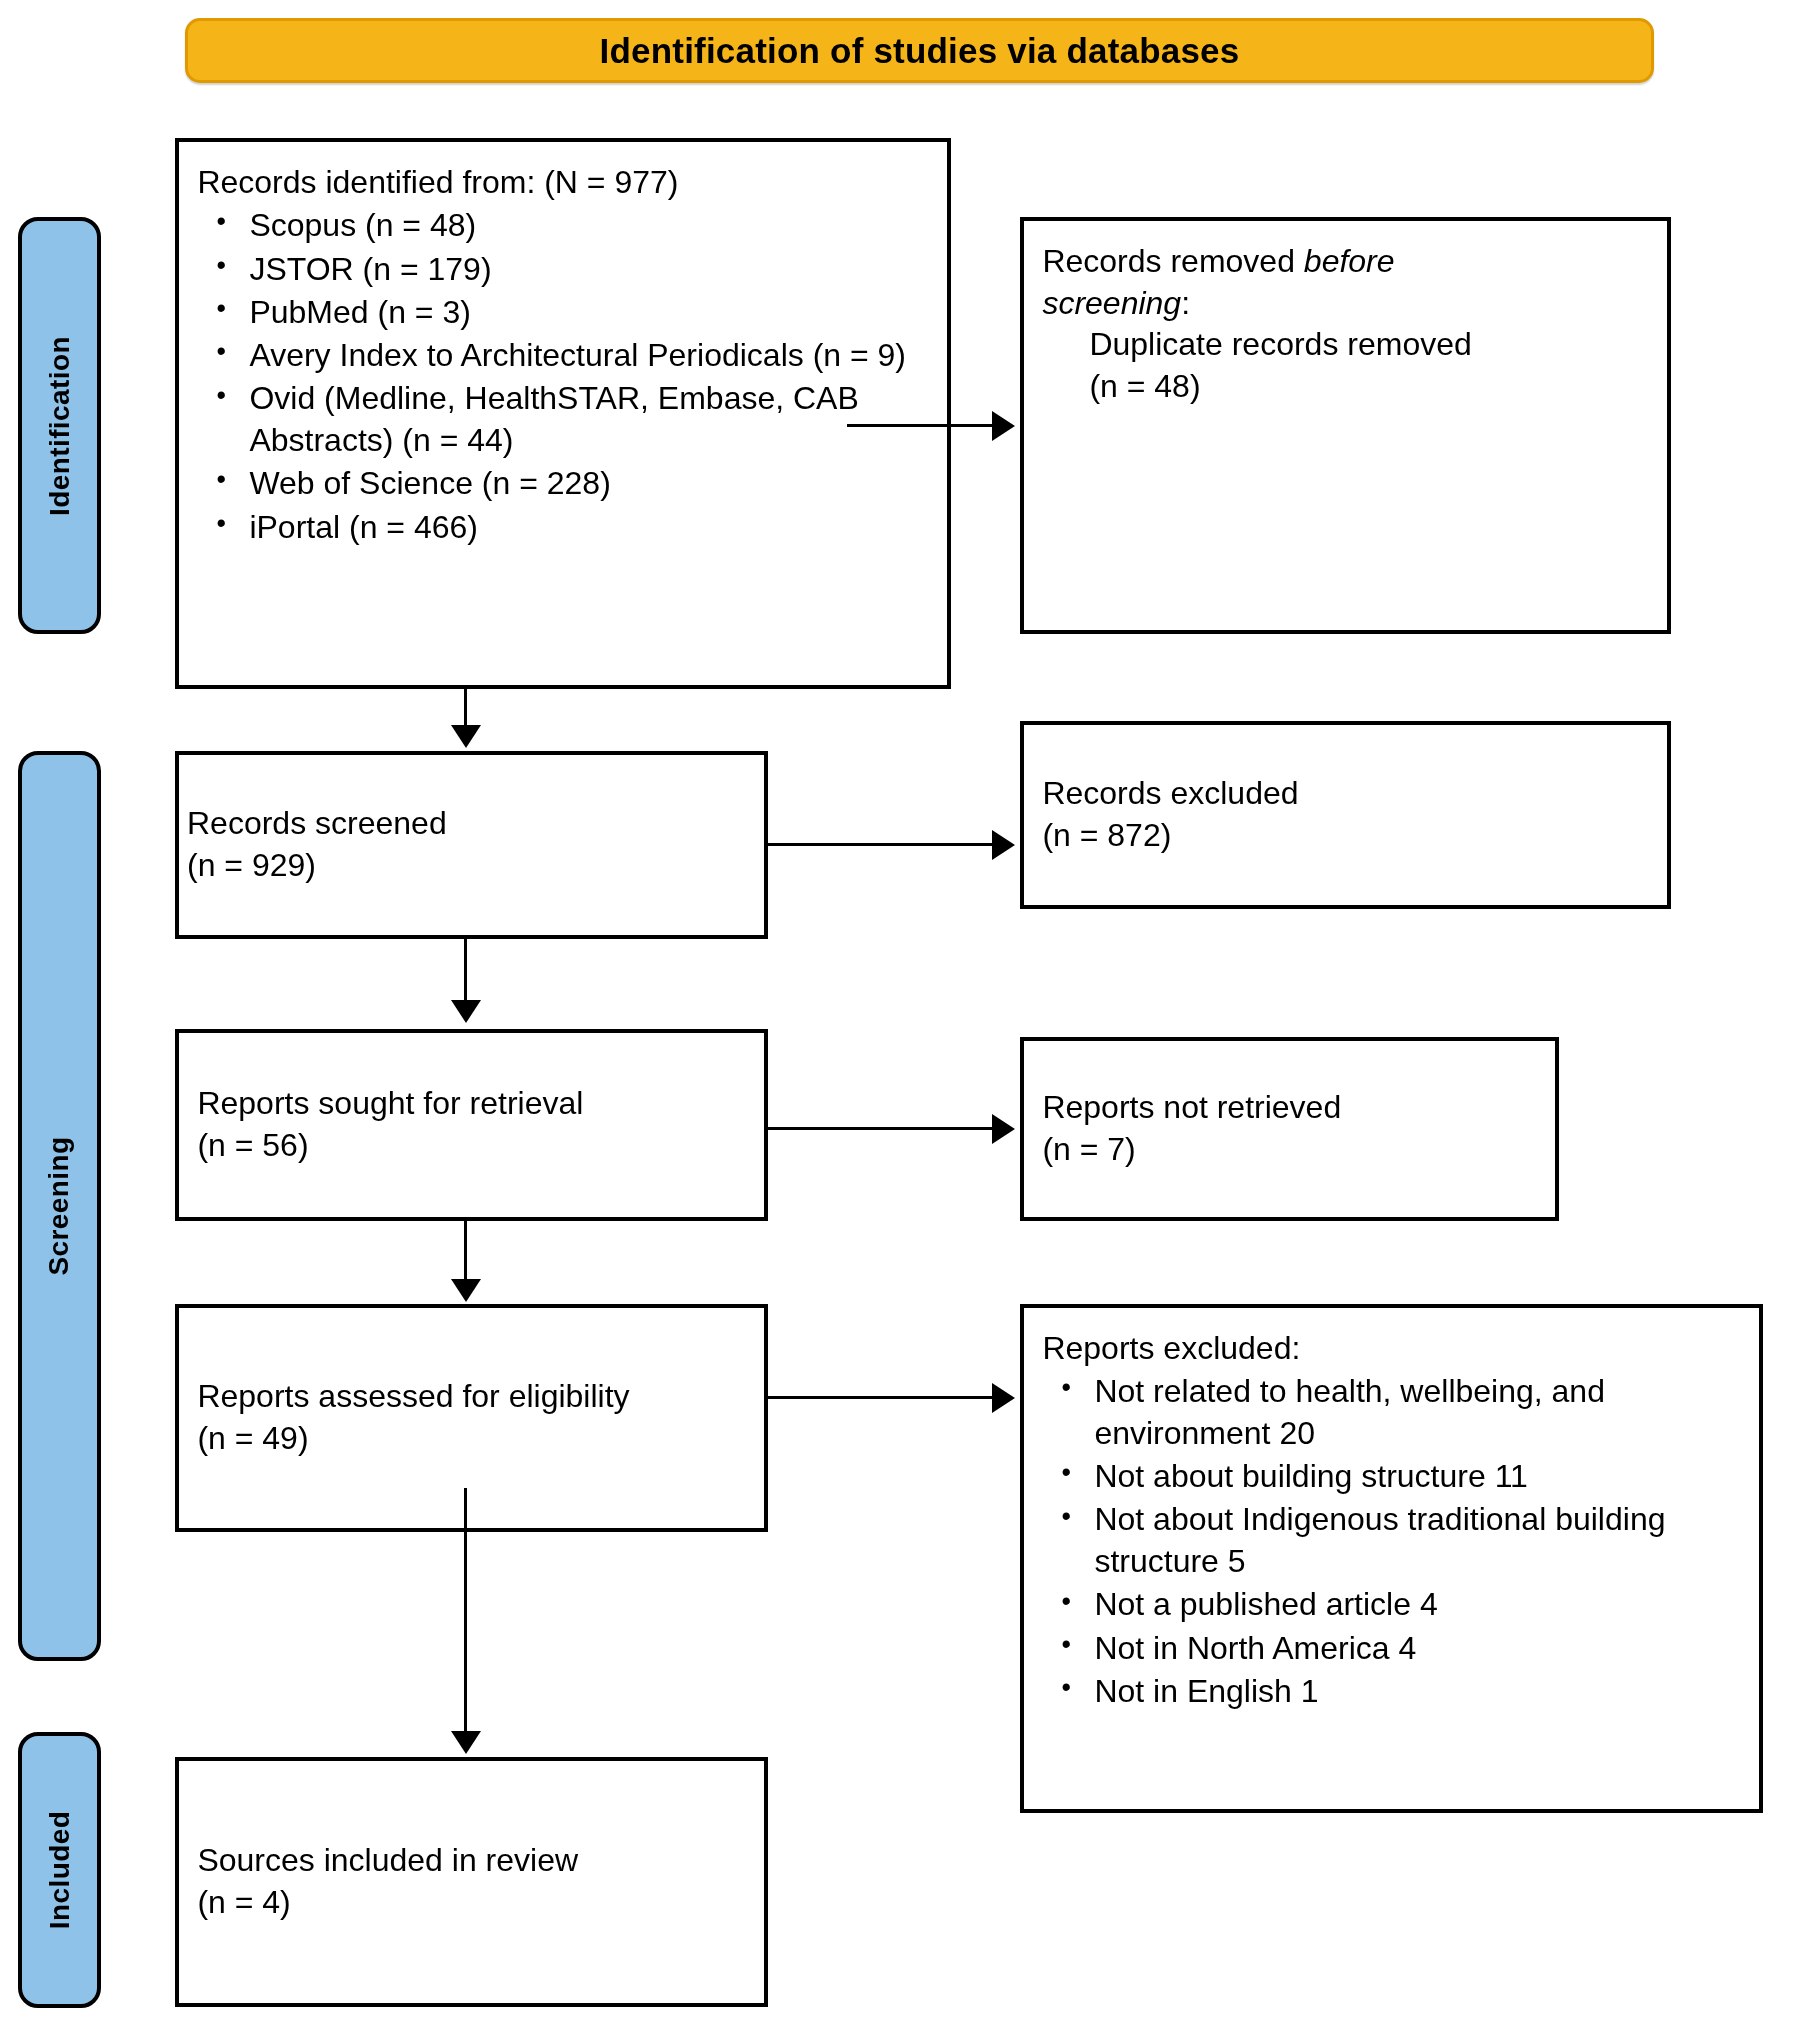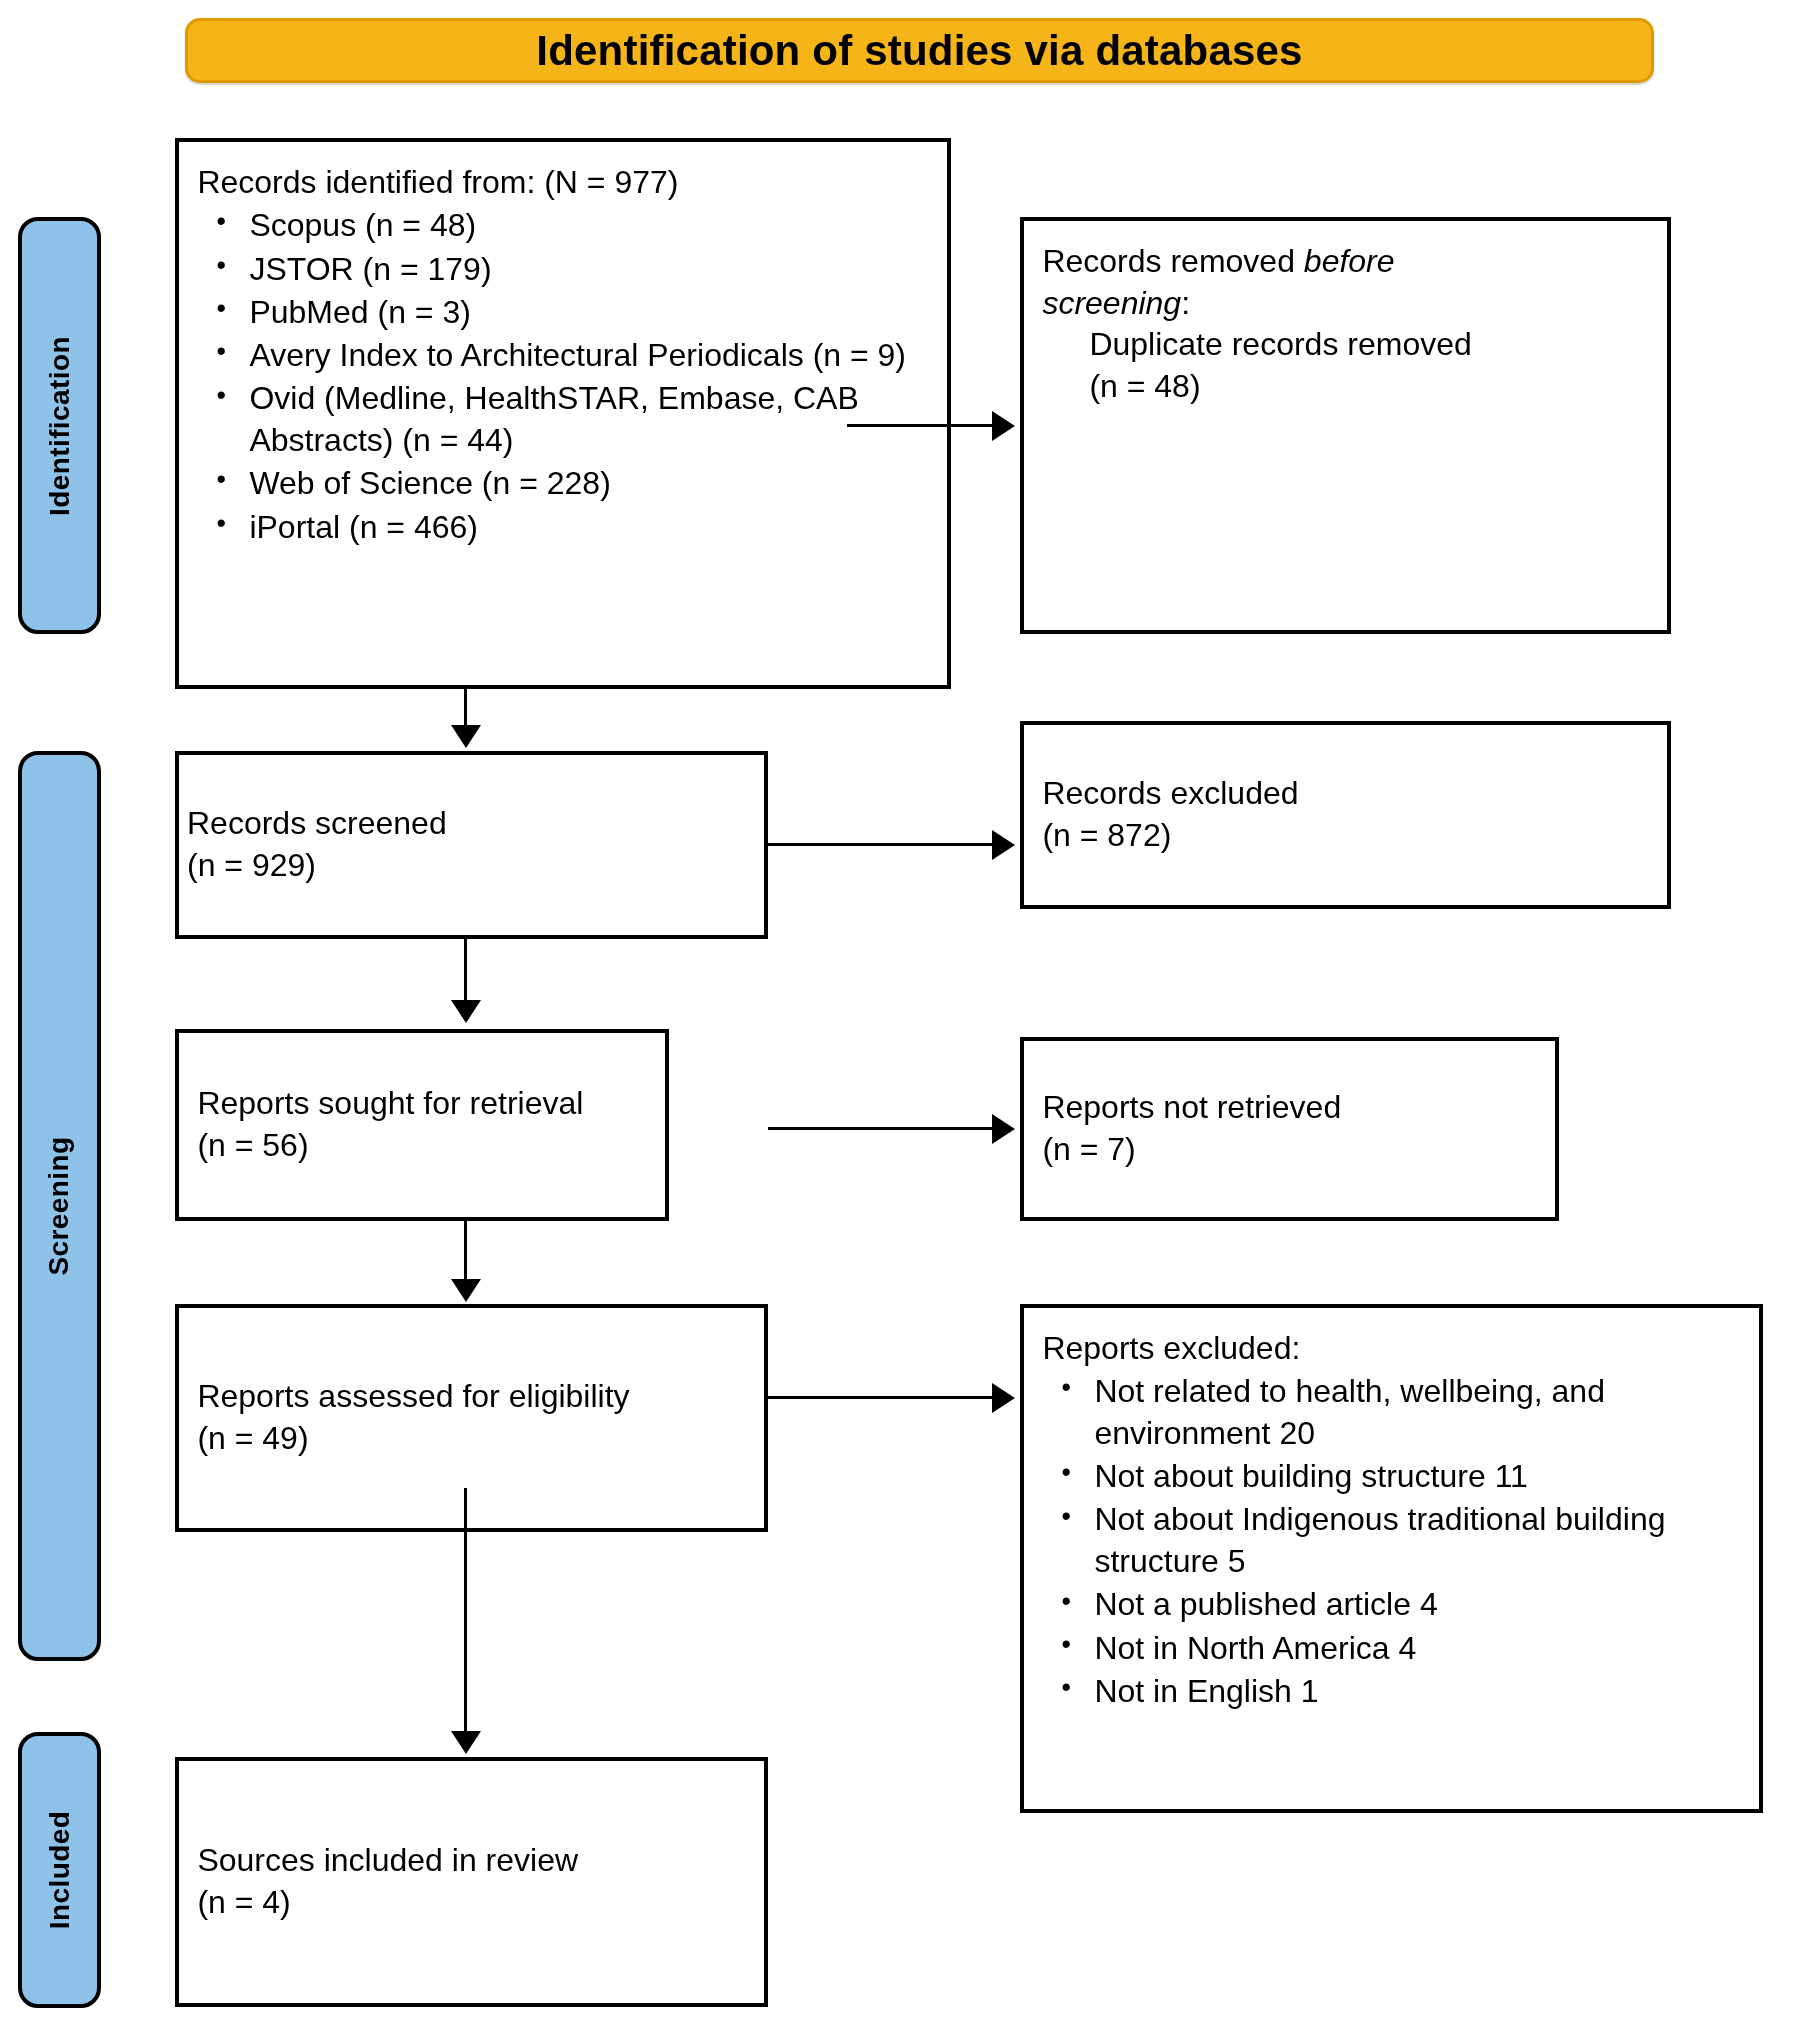--- a/index.html
+++ b/index.html
@@ -30,21 +30,21 @@
     background: #F5B519;
     border: 3.3px solid #E09A00;
     border-radius: 15px;
     box-sizing: border-box;
     display: flex;
     align-items: center;
     justify-content: center;
     box-shadow: 0 1.7px 1.7px rgba(0,0,0,0.18);
   }
   #header-banner .banner-text {
-    font-size: 42px;
+    font-size: 35px;
     font-weight: bold;
     letter-spacing: 0.2px;
     color: #000;
     white-space: nowrap;
   }
 
   
   .stage-tab {
     position: absolute;
     background: #8EC2E8;
@@ -106,21 +106,21 @@
   }
   .italic { font-style: italic; }
 
   
   #box-identified        { left: 175px;  top: 138px;  width: 776px;  height: 551px; }
   #box-removed           { left: 1020px; top: 217px;  width: 651px;  height: 417px; }
   #box-screened          { left: 175px;  top: 751px;  width: 593px;  height: 188px;
                            display: flex; align-items: center; padding-left: 8px; }
   #box-excluded          { left: 1020px; top: 721px;  width: 651px;  height: 188px;
                            display: flex; align-items: center; }
-  #box-sought            { left: 175px;  top: 1029px; width: 494px;  height: 192px;
+  #box-sought            { left: 175px;  top: 1029px; width: 593px;  height: 192px;
                            display: flex; align-items: center; }
   #box-not-retrieved     { left: 1020px; top: 1037px; width: 539px;  height: 184px;
                            display: flex; align-items: center; }
   #box-assessed          { left: 175px;  top: 1304px; width: 593px;  height: 228px;
                            display: flex; align-items: center; }
   #box-reports-excluded  { left: 1020px; top: 1304px; width: 743px;  height: 509px; }
   #box-included          { left: 175px;  top: 1757px; width: 593px;  height: 250px;
                            display: flex; align-items: center; }
 
   

